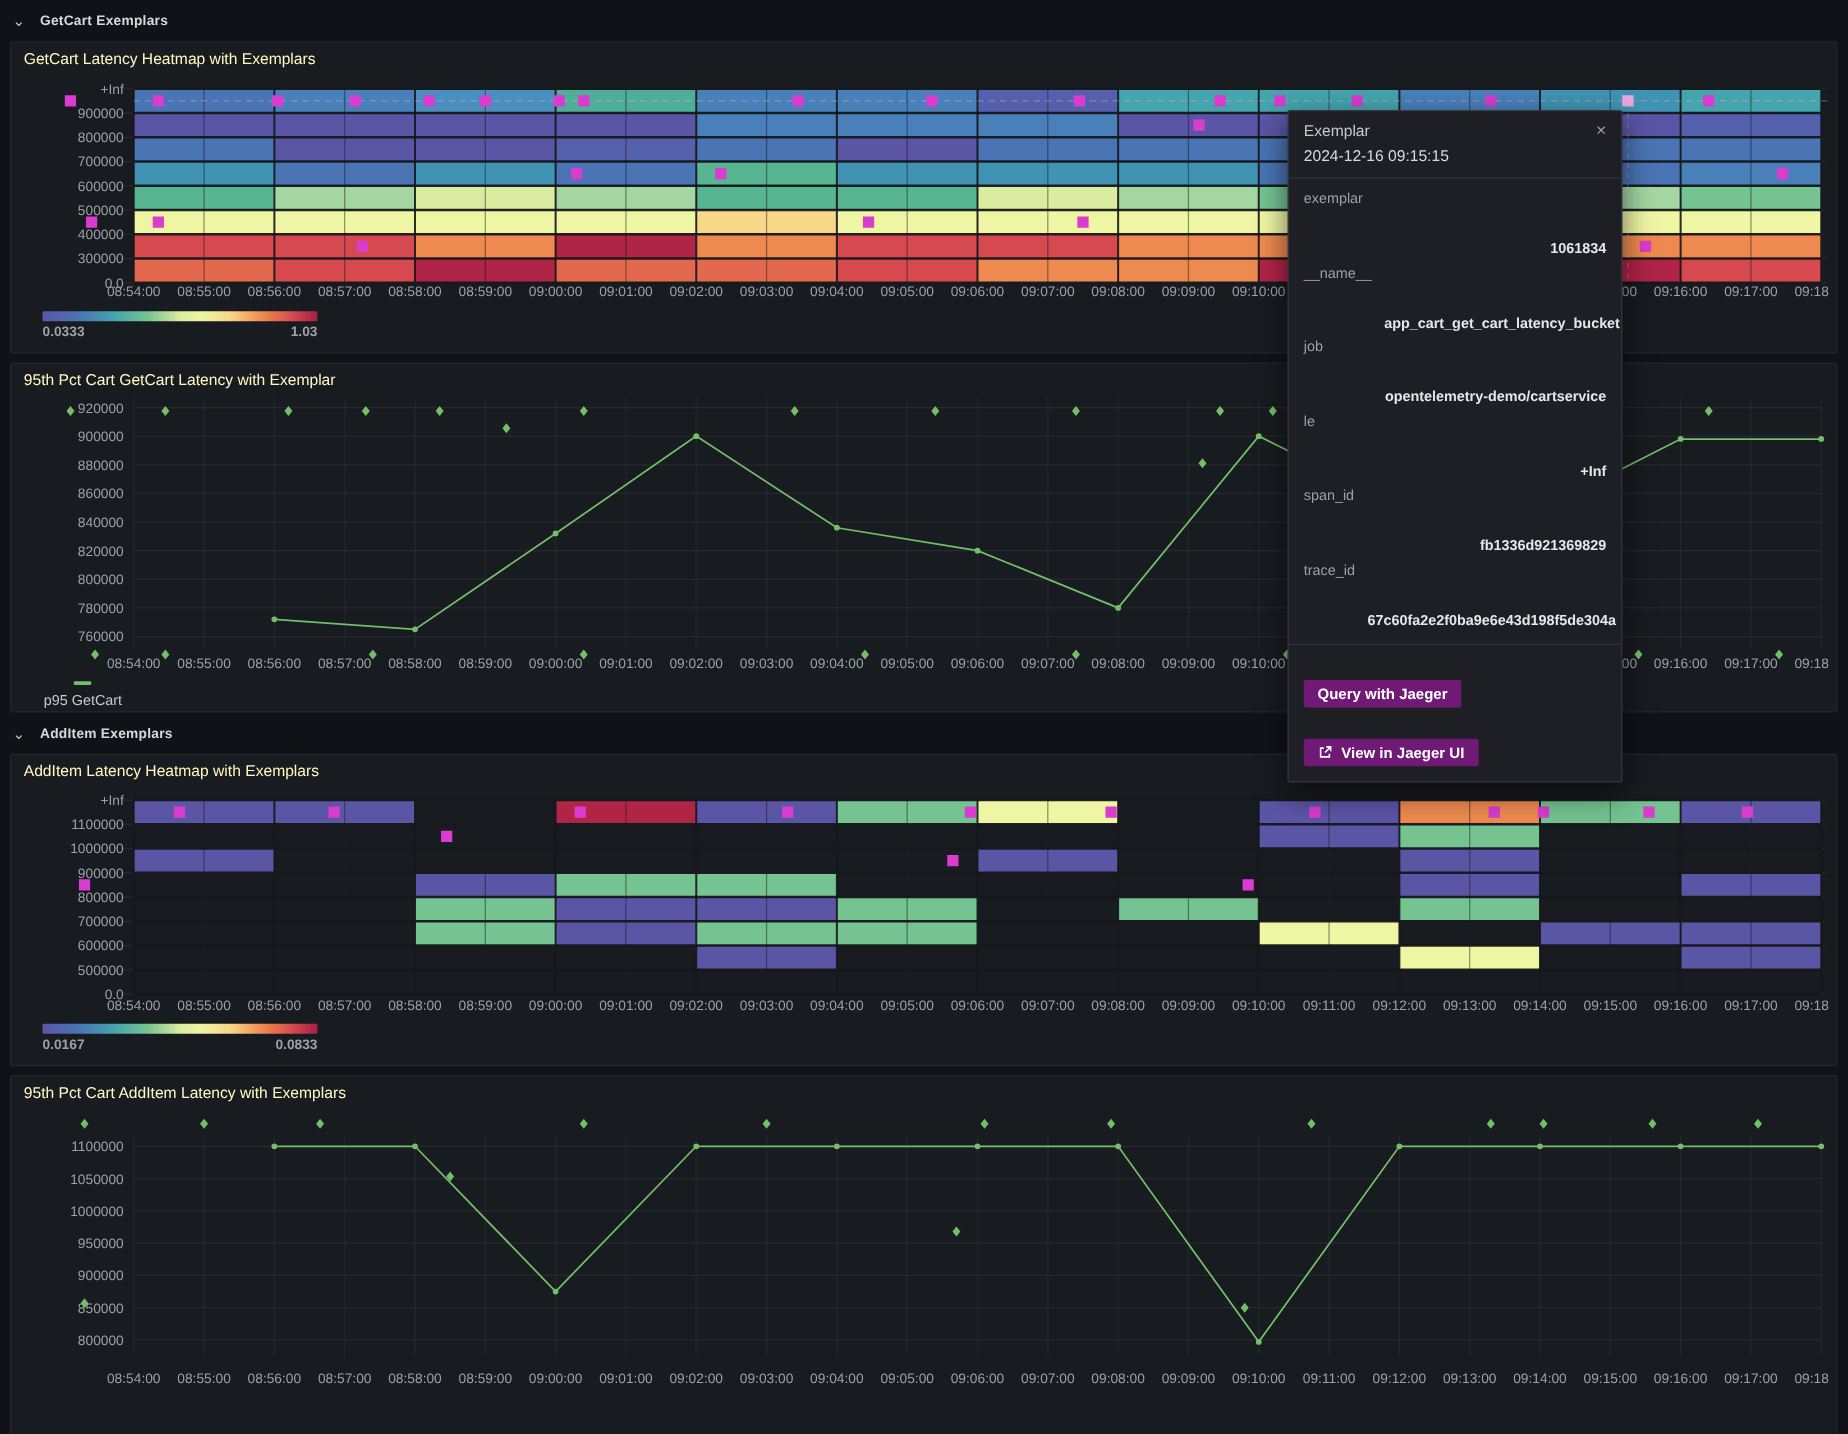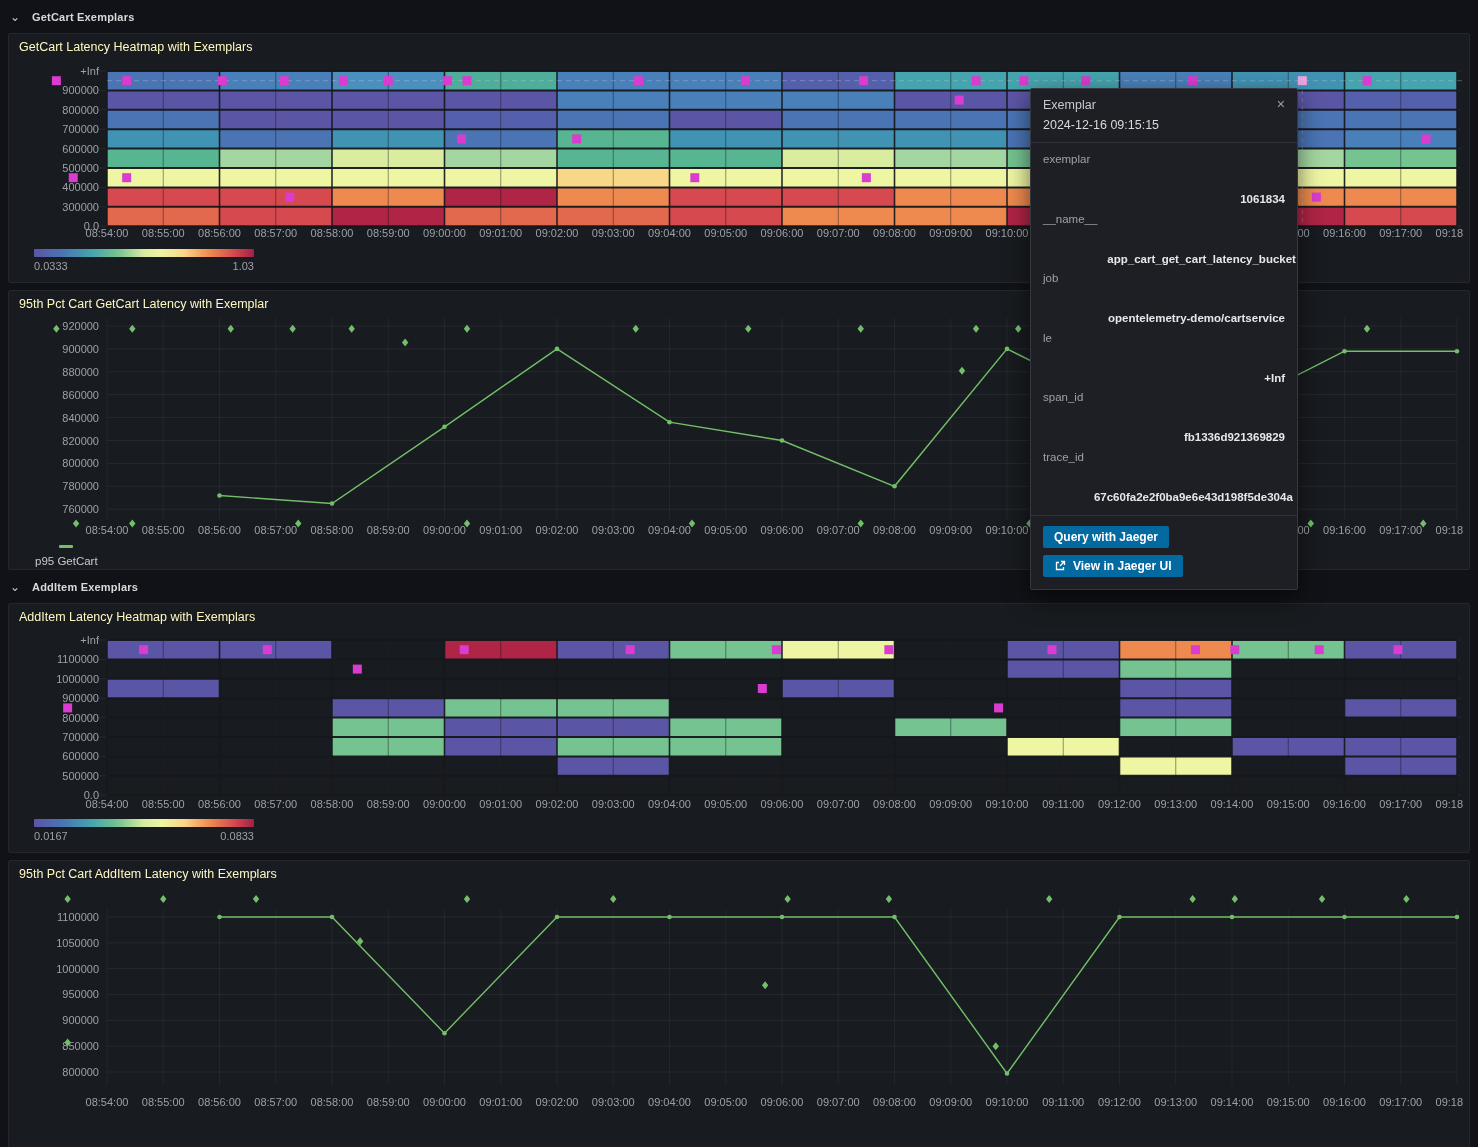--- a/index.html
+++ b/index.html
@@ -5,35 +5,35 @@
   html,body{margin:0;padding:0;background:#111217;}
   body{font-family:"Liberation Sans",sans-serif;width:1478px;height:1147px;position:relative;overflow:hidden;color:#d8d9da;}
   .section-header{position:absolute;left:8px;height:22px;display:flex;align-items:center;gap:10px;cursor:pointer;}
   .section-header .chev{color:#c7c8cd;font-size:12px;width:14px;text-align:center;}
   .section-header .sec-title{font-size:11px;font-weight:bold;color:#d8d9da;letter-spacing:.2px;}
   .panel{position:absolute;left:8px;width:1462px;background:#181b1f;border:1px solid #24272b;border-radius:2px;box-sizing:border-box;}
   .panel-title{position:absolute;left:10px;top:6px;font-size:12.5px;font-weight:normal;color:#fef9c3;z-index:2;}
   svg.chart{position:absolute;left:0;top:0;}
   .colorbar{position:absolute;left:25px;width:220px;}
   .colorbar .bar{height:8px;border-radius:1px;background:linear-gradient(to right,#5b55a5 0%,#4a74b4 13%,#45a4ae 26%,#74c391 38%,#d9eca0 50%,#eef5a3 58%,#f9d789 68%,#ee8a4f 80%,#d6494f 91%,#a31f45 100%);}
-  .colorbar .cb-labels{display:flex;justify-content:space-between;font-size:11px;color:#9da0a8;margin-top:3px;}
+  .colorbar .cb-labels{display:flex;justify-content:space-between;font-size:11px;color:#9da0a8;margin-top:3px;font-weight:bold;}
   .legend{position:absolute;left:26px;display:flex;align-items:center;gap:7px;cursor:pointer;}
   .legend .dash{width:14px;height:3px;border-radius:1px;}
   .legend .lbl{font-size:11.5px;color:#c8c9ce;}
   .tooltip{position:absolute;left:1030px;top:88px;width:266px;background:#1d1f24;border:1px solid #34373e;border-radius:2px;box-shadow:0 8px 24px rgba(0,0,0,.55);z-index:10;font-size:11.5px;}
   .tt-head{padding:9px 12px 2px 12px;display:flex;justify-content:space-between;align-items:flex-start;}
   .tt-title{font-size:12.5px;color:#c7c8cd;}
   .tt-close{color:#9da0a8;font-size:14px;line-height:12px;cursor:pointer;}
   .tt-time{padding:4px 4px 10px 12px;font-size:12.5px;color:#d8d9da;border-bottom:1px solid #30343a;}
   .tt-table{padding:7px 12px 8px 12px;border-bottom:1px solid #30343a;}
   .tt-row{display:flex;justify-content:space-between;gap:10px;line-height:19.5px;}
   .tt-key{color:#9da0a8;white-space:nowrap;}
   .tt-val{color:#e6e7ea;font-weight:bold;white-space:nowrap;margin-top:40px;}
   .tt-actions{padding:10px 12px 12px 12px;display:flex;flex-direction:column;align-items:flex-start;gap:7px;}
-  .btn{display:inline-flex;align-items:center;gap:7px;background:#0369a1;color:#fff;font-size:12px;font-weight:bold;padding:4px 11px;border:none;border-radius:2px;cursor:pointer;font-family:inherit;}
+  .btn{display:inline-flex;align-items:center;gap:7px;background:#701a75;color:#fff;font-size:12px;font-weight:bold;padding:4px 11px;border:none;border-radius:2px;cursor:pointer;font-family:inherit;margin-top:18px;}
   .btn svg{display:block;}
 </style>
 </head>
 <body>
 
 <div class="section-header" style="top:6px;">
   <span class="chev">⌄</span>
   <span class="sec-title">GetCart Exemplars</span>
 </div>
 

